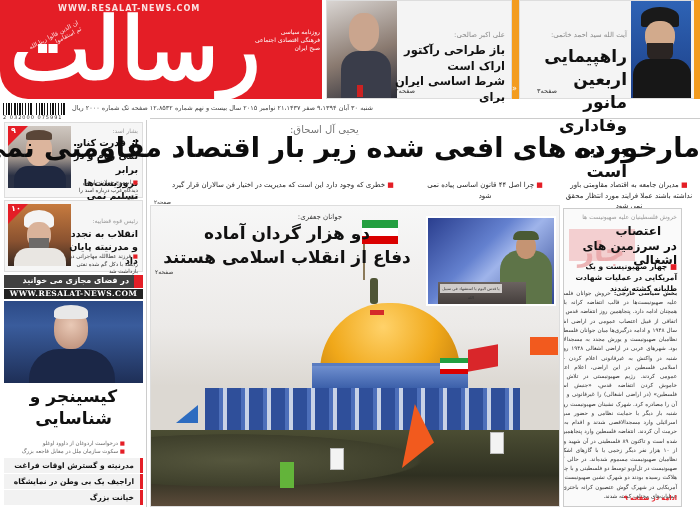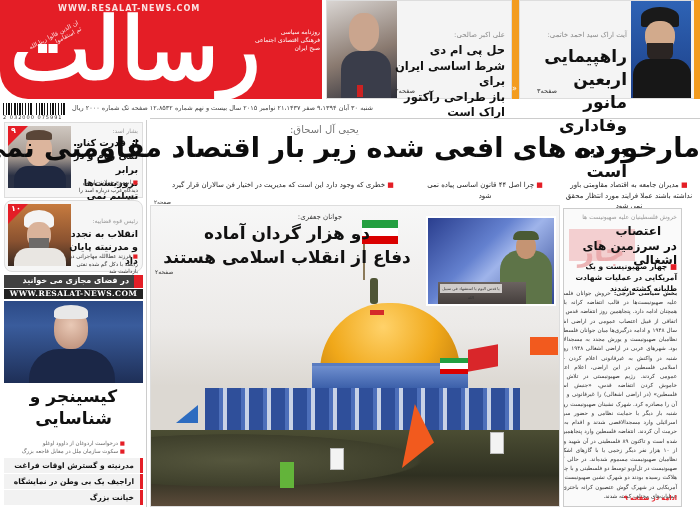--- a/index.html
+++ b/index.html
@@ -108,38 +108,37 @@
 </div>
 
 <div class="abs top-box" style="left:326px;width:186px;">
   <div class="abs photo" style="left:0;top:0;width:70px;height:97px;">
     <div class="abs" style="left:22px;top:12px;width:30px;height:38px;border-radius:45%;background:#caa58e;"></div>
     <div class="abs" style="left:14px;top:50px;width:50px;height:47px;border-radius:18px 18px 0 0;background:#3a3d4a;"></div>
     <div class="abs" style="left:30px;top:84px;width:6px;height:12px;background:#c22;"></div>
   </div>
   <div class="kicker" style="right:6px;top:30px;">علی اکبر صالحی:</div>
   <div class="title" style="right:6px;top:42px;width:112px;font-size:11.5px;">
-    <div>حل پی ام دی</div>
+    <div>باز طراحی رآکتور اراک است</div>
     <div>شرط اساسی ایران برای</div>
-    <div>باز طراحی رآکتور اراک است</div>
   </div>
   <div class="page" style="right:96px;top:86px;">صفحه۲</div>
 </div>
 <div class="abs orange-stripe" style="left:512px;top:0;width:7px;height:99px;">
   <span class="abs arrows" style="left:0;top:84px;">«</span>
 </div>
 
 <div class="abs top-box" style="left:519px;width:181px;">
   <div class="abs" style="right:8px;top:0;width:60px;height:97px;background:linear-gradient(180deg,#2e63b5,#1d3f87);">
     <div class="abs" style="left:10px;top:6px;width:38px;height:20px;border-radius:50% 50% 10% 10%;background:#1a1a1a;"></div>
     <div class="abs" style="left:14px;top:20px;width:30px;height:30px;border-radius:45%;background:#d2aa8c;"></div>
     <div class="abs" style="left:16px;top:42px;width:26px;height:18px;border-radius:0 0 40% 40%;background:#2b2523;"></div>
     <div class="abs" style="left:2px;top:58px;width:58px;height:39px;border-radius:16px 16px 0 0;background:#171717;"></div>
   </div>
-  <div class="kicker" style="right:72px;top:30px;">آیت اراک سید احمد خاتمی:</div>
+  <div class="kicker" style="right:72px;top:30px;">آیت الله سید احمد خاتمی:</div>
   <div class="title" style="right:72px;top:44px;width:90px;font-size:17px;">
     <div>راهپیمایی اربعین</div>
     <div>مانور وفاداری</div>
     <div>به دین است</div>
   </div>
   <div class="page" style="right:142px;top:86px;">صفحه۳</div>
 </div>
 <div class="abs orange-stripe" style="left:694px;top:0;width:6px;height:99px;"></div>
 
 <div class="abs dateline">
@@ -156,21 +155,21 @@
     <div class="abs" style="left:6px;top:40px;width:52px;height:22px;border-radius:14px 14px 0 0;background:#1f2840;"></div>
   </div>
   <div class="num">
       <span>۹</span>
     </div>
   <div class="kicker" style="top:4px;">بشار اسد:</div>
   <div class="title" style="top:13px;">از قدرت کنار نمی روم و در برابر تروریست‌ها تسلیم نمی شوم</div>
   <div class="sub" style="top:56px;"><span class="bullet">■</span> <span>ابوموج حملات پاریس دیدگاه غرب درباره اسد را تغییر داد</span></div>
 </div>
 
-<div class="abs side-box" style="top:200px;height:72px;border-radius:8px;">
+<div class="abs side-box" style="top:200px;height:72px;">
   <div class="img" style="background:linear-gradient(180deg,#c77b3f,#8a5230 60%,#3a2a22);">
     <div class="abs" style="left:16px;top:6px;width:30px;height:18px;border-radius:50% 50% 20% 20%;background:#f4f4f4;"></div>
     <div class="abs" style="left:19px;top:18px;width:24px;height:26px;border-radius:45%;background:#dab39a;"></div>
     <div class="abs" style="left:21px;top:34px;width:20px;height:14px;border-radius:0 0 40% 40%;background:#6d6a68;"></div>
     <div class="abs" style="left:6px;top:44px;width:52px;height:18px;border-radius:14px 14px 0 0;background:#e9e6e2;"></div>
   </div>
   <div class="num">
       <span>۱۰</span>
     </div>
   <div class="kicker" style="top:16px;">رئیس قوه قضاییه:</div>

